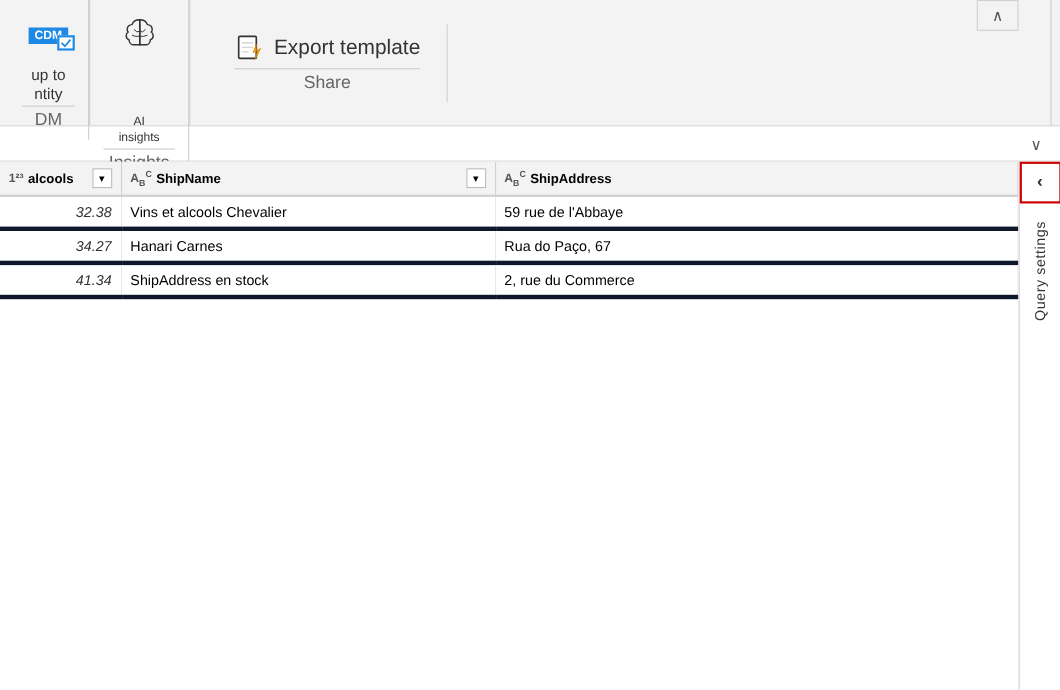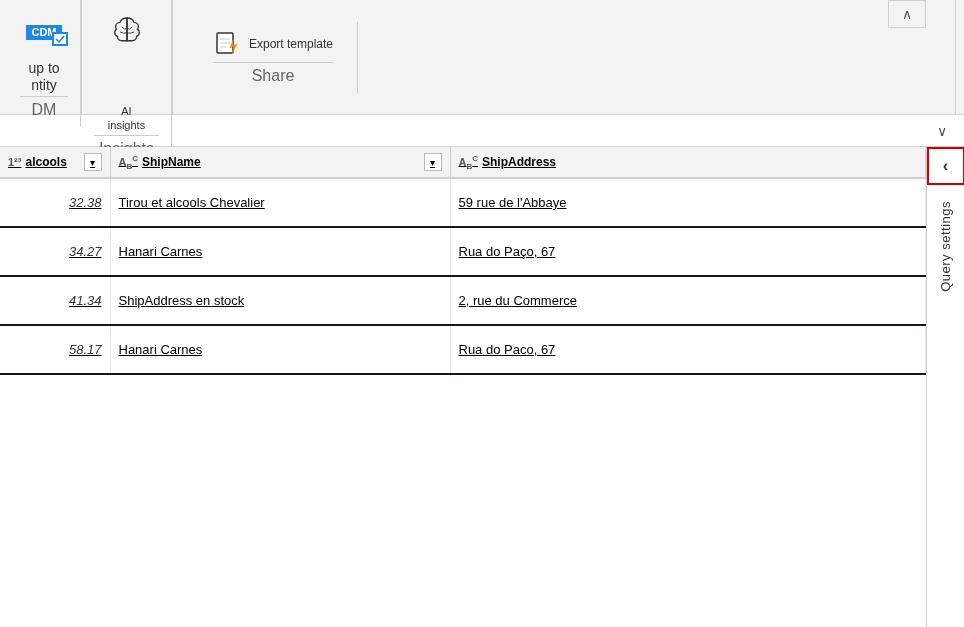--- a/index.html
+++ b/index.html
@@ -159,23 +159,23 @@
       background: white;
       cursor: pointer;
       display: flex;
       align-items: center;
       justify-content: center;
       font-size: 10px;
       margin-left: auto;
     }
 
     .data-table td {
-      padding: 16px 8px;
+      padding: 6px 8px;
       border-right: 1px solid #e8e8e8;
-      border-bottom: 2px solid #0f172a;
+      border-bottom: 4px solid #0f172a;
     }
 
     .td-number {
       text-align: right;
       font-style: italic;
       color: #333;
     }
 
     
     .query-settings-panel {
@@ -214,21 +214,20 @@
       cursor: pointer;
       padding: 8px 4px;
     }
 
     
     .table-scroll-wrapper {
       overflow-y: auto;
       overflow-x: hidden;
       height: 100%;
       position: relative;
-      text-decoration: underline;
     }
 
     .table-scroll-wrapper::-webkit-scrollbar {
       width: 12px;
     }
 
     .table-scroll-wrapper::-webkit-scrollbar-track {
       background: #f0f0f0;
     }
 
@@ -328,21 +327,21 @@
       <div class="toolbar-item-wide">
         <div class="icon-label-row">
 
           <svg width="28" height="28" viewBox="0 0 28 28" fill="none">
             <rect x="4" y="3" width="16" height="20" rx="1" stroke="#333" stroke-width="1.5" fill="#fff"></rect>
             <line x1="7" y1="9" x2="17" y2="9" stroke="#ccc" stroke-width="1"></line>
             <line x1="7" y1="13" x2="17" y2="13" stroke="#ccc" stroke-width="1"></line>
             <line x1="7" y1="17" x2="13" y2="17" stroke="#ccc" stroke-width="1"></line>
             <polygon points="20,10 17,18 21,16 19,24 24,14 20,16" fill="#f0a000" stroke="#d08000" stroke-width="0.5"></polygon>
           </svg>
-          <span style="font-size:12px;color:#333;">Export template</span>
+          <span style="font-size:19px;color:#333;">Export template</span>
         </div>
         <div class="toolbar-section-label" style="margin-top:4px;">Share</div>
       </div>
     </div>
   </div>
 
   <div style="margin-left:auto; display:flex; align-items:flex-start; padding-top:2px;">
     <div class="collapse-arrow">
       <span>∧</span>
     </div>
@@ -382,38 +381,33 @@
                 <span class="col-type-icon">A<sub style="font-size:8px;">B</sub><sup style="font-size:8px;">C</sup></span>
                 <span>ShipAddress</span>
               </div>
             </th>
           </tr>
         </thead>
         <tbody id="table-body">
 
         <tr>
               <td class="td-number">32.38</td>
-              <td>Tirou et alcools Chevalier</td>
+              <td>Vins et alcools Chevalier</td>
               <td>59 rue de l'Abbaye</td>
             </tr>
             <tr>
               <td class="td-number">34.27</td>
               <td>Hanari Carnes</td>
               <td>Rua do Paço, 67</td>
             </tr>
             <tr>
               <td class="td-number">41.34</td>
               <td>ShipAddress en stock</td>
               <td>2, rue du Commerce</td>
             </tr>
-            <tr>
-              <td class="td-number">58.17</td>
-              <td>Hanari Carnes</td>
-              <td>Rua do Paco, 67</td>
-            </tr>
           </tbody>
       </table>
     </div>
   </div>
 
   <div class="query-settings-panel">
     <div class="query-settings-toggle">
       <span>‹</span>
     </div>
     <div class="query-settings-label">Query settings</div>

